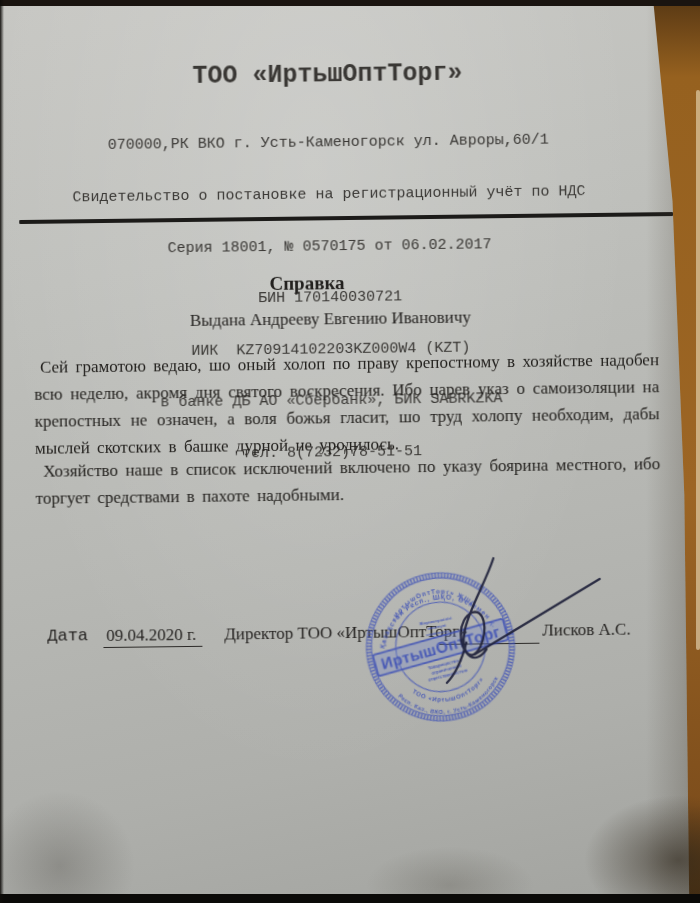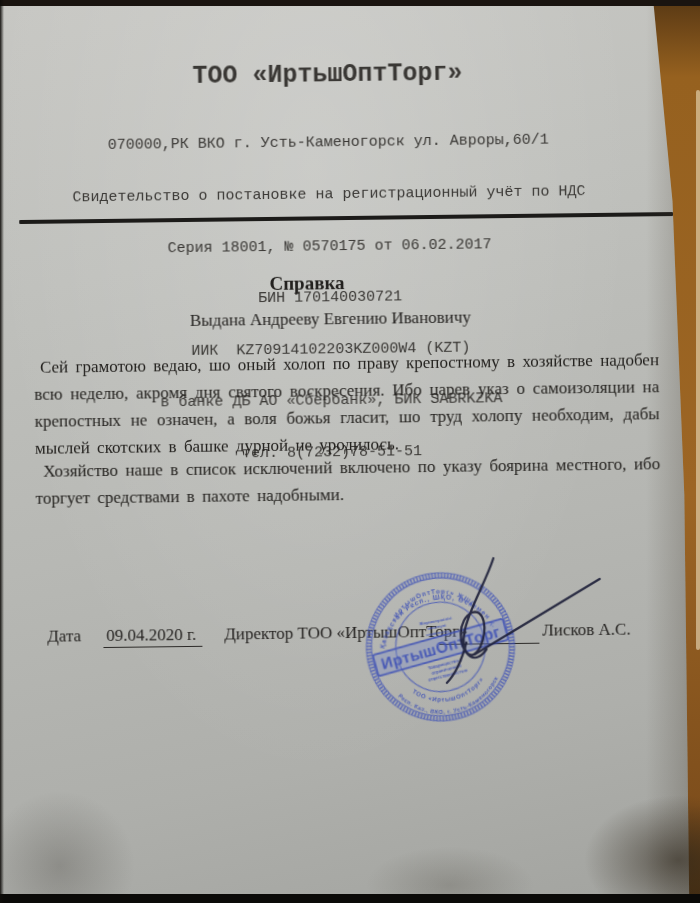--- a/index.html
+++ b/index.html
@@ -42,21 +42,21 @@
   .rule{position:absolute;top:210px;left:22px;width:654px;height:4px;background:#1c1b19;
         border-radius:1px;}
   .sheading{position:absolute;top:266px;left:0;width:618px;text-align:center;
             font-size:19px;font-weight:bold;color:#22201e;}
   .issued{position:absolute;top:303px;left:0;width:664px;text-align:center;font-size:17px;}
   .para{position:absolute;left:35px;width:625px;font-size:17px;line-height:27px;
         text-align:justify;word-spacing:3px;color:#24221f;}
   .p1{top:327px;text-indent:6px;}
   .p2{top:431px;text-indent:8px;}
   .foot{position:absolute;top:612px;left:0;width:694px;height:40px;font-size:17px;}
-  .f-date-label{position:absolute;left:45px;top:5px;}
+  .f-date-label{position:absolute;left:45px;top:5px;font-family:Liberation Mono, monospace;}
   .f-date-value{position:absolute;left:101px;top:5px;padding:0 6px 1px 3px;
                 border-bottom:1.6px solid #2c2a28;}
   .f-director{position:absolute;left:222px;top:5px;}
   .f-sigline{position:absolute;left:437px;top:27px;width:100px;height:0;
              border-bottom:1.6px solid #2c2a28;}
   .f-name{position:absolute;left:540px;top:5px;}
   .stamp{position:absolute;left:362px;top:566px;width:152px;height:152px;
          transform:rotate(-10deg);opacity:.9;filter:blur(0.35px);}
   .signature{position:absolute;left:420px;top:546px;width:190px;height:140px;
              filter:blur(0.2px);}

